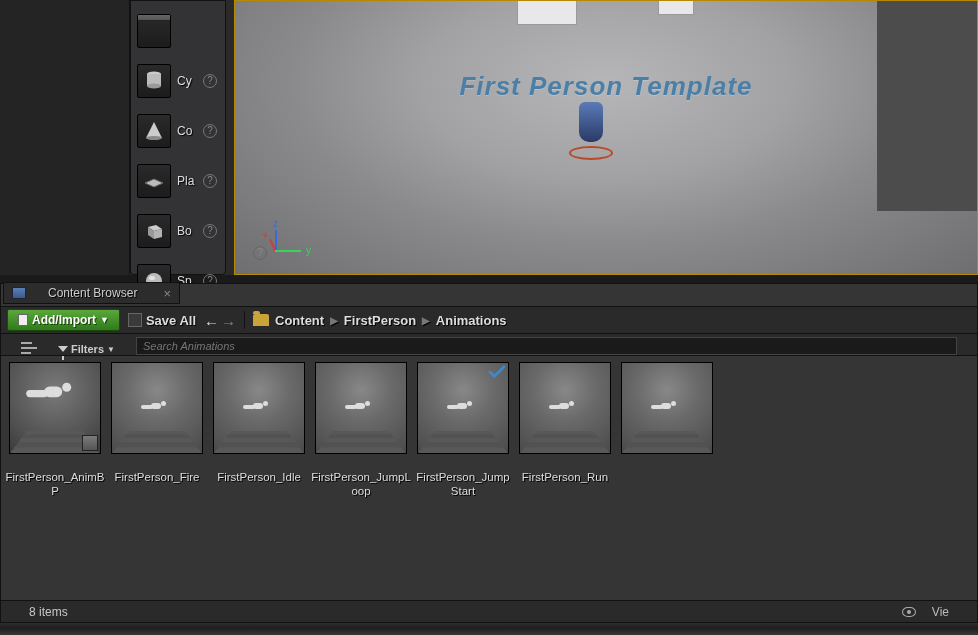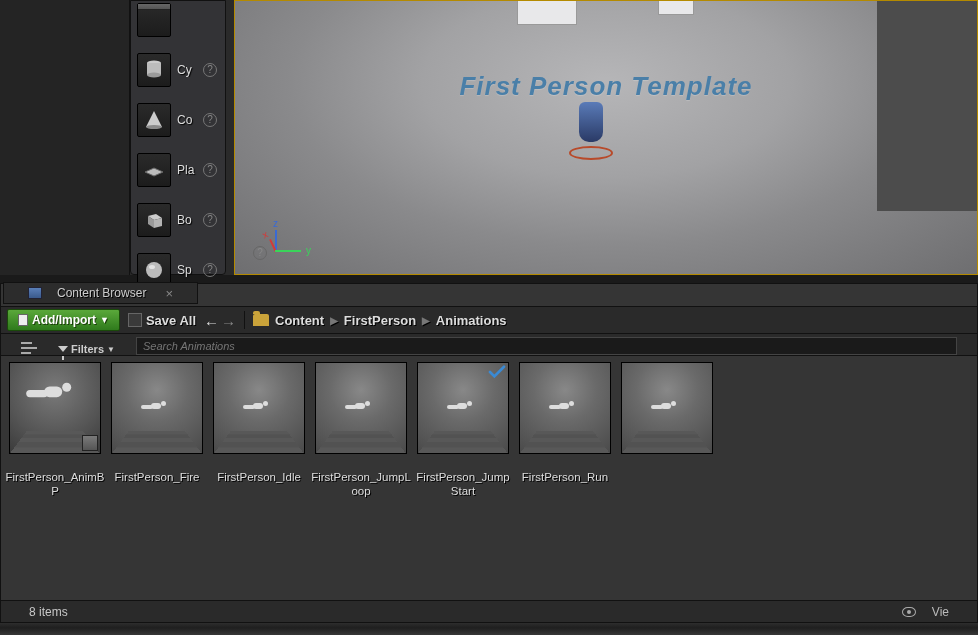--- a/index.html
+++ b/index.html
@@ -24,21 +24,21 @@
     width: 130px;
     background: #242424;
     border-right: 1px solid #111;
   }
 
   .palette {
     width: 96px;
     background: #333336;
     border: 1px solid #111;
     border-radius: 0 0 4px 4px;
-    padding-top: 2px;
+    padding-top: 13px;
     display: flex;
     flex-direction: column;
     gap: 8px;
   }
 
   .palette-row {
     display: flex;
     align-items: center;
     gap: 6px;
     padding: 4px 6px;
@@ -147,22 +147,22 @@
     height: 340px;
     background: #353535;
     border: 1px solid #111;
   }
   .cb-tab {
     position: absolute;
     top: -2px; left: 2px;
     height: 22px;
     background: #2c2c2c;
     border: 1px solid #111;
-    padding: 2px 24px;
-    display: flex; align-items: center; gap: 15px;
+    padding: 2px 8px;
+    display: flex; align-items: center; gap: 22px;
     font-size: 12px;
   }
   .cb-tab .icon {
     width: 14px; height: 12px;
     background: linear-gradient(#5a7fb8,#3a5a8c);
     border:1px solid #223;
   }
   .cb-tab .close { color:#888; font-size:13px; margin-left:4px; cursor:pointer;}
   .cb-tabtext { color:#ccc; text-shadow:1px 1px #000; }
 

